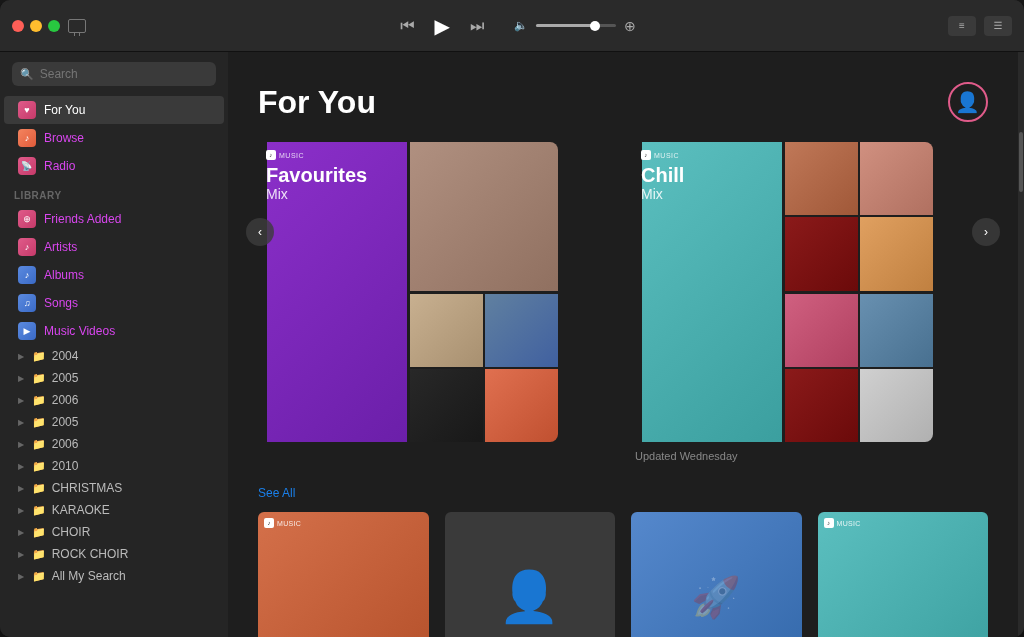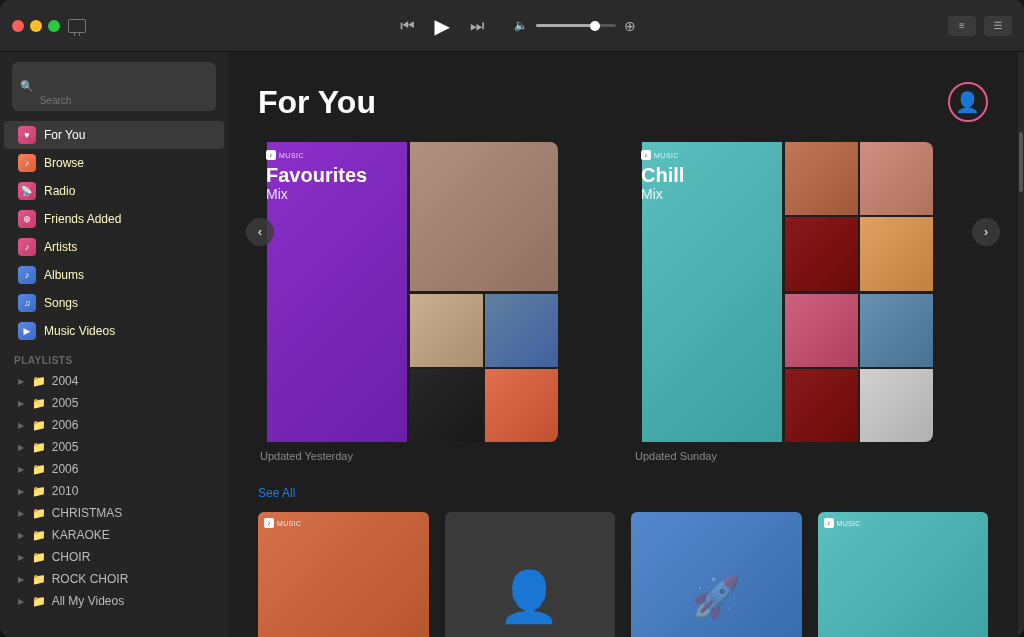--- a/index.html
+++ b/index.html
@@ -143,23 +143,22 @@
       align-items: center;
       padding: 5px 8px;
       gap: 6px;
     }
     .search-icon { color: #888; font-size: 11px; }
     .search-input {
       background: transparent;
       border: none;
       outline: none;
       color: #fca5a5;
-      font-size: 10px;
+      font-size: 12px;
       width: 100%;
-      margin-top: 28px;
     }
 
     .sidebar-section-label {
       font-size: 10px;
       font-weight: 600;
       color: #666;
       text-transform: uppercase;
       padding: 10px 14px 4px;
       letter-spacing: 0.5px;
     }
@@ -189,21 +188,21 @@
     .icon-note { background: linear-gradient(135deg, #f4845f, #e05b3a); }
     .icon-radio { background: linear-gradient(135deg, #e05b8a, #c63a6a); }
     .icon-recently { background: linear-gradient(135deg, #e05b8a, #c63a6a); }
     .icon-artists { background: linear-gradient(135deg, #e05b8a, #c63a6a); }
     .icon-albums { background: linear-gradient(135deg, #5b8ae0, #3a6ac6); }
     .icon-songs { background: linear-gradient(135deg, #5b8ae0, #3a6ac6); }
     .icon-videos { background: linear-gradient(135deg, #5b8ae0, #3a6ac6); }
 
     .sidebar-item-label {
       font-size: 12px;
-      color: #fef9c3;
+      color: #d946ef;
     }
     .sidebar-item.active .sidebar-item-label { color: #fff; }
 
     .playlist-item {
       display: flex;
       align-items: center;
       padding: 4px 14px;
       gap: 6px;
       cursor: pointer;
       margin: 0 4px;
@@ -519,20 +518,21 @@
         <span class="sidebar-item-label">Browse</span>
       </div>
 
       <div class="sidebar-item">
         <div class="sidebar-item-icon icon-radio">
           <span style="color:#fff; font-size:9px;">📡</span>
         </div>
         <span class="sidebar-item-label">Radio</span>
       </div>
 
+      <div class="sidebar-section-label">Library</div>
 
       <div class="sidebar-item">
         <div class="sidebar-item-icon icon-recently">
           <span style="color:#fff; font-size:9px;">⊕</span>
         </div>
         <span class="sidebar-item-label">Friends Added</span>
       </div>
 
       <div class="sidebar-item">
         <div class="sidebar-item-icon icon-artists">
@@ -555,21 +555,20 @@
         <span class="sidebar-item-label">Songs</span>
       </div>
 
       <div class="sidebar-item">
         <div class="sidebar-item-icon icon-videos">
           <span style="color:#fff; font-size:9px;">▶</span>
         </div>
         <span class="sidebar-item-label">Music Videos</span>
       </div>
 
-      <div class="sidebar-section-label">Playlists</div>
 
       <div class="playlist-item">
         <span class="playlist-arrow">▶</span>
         <span class="playlist-folder-icon">📁</span>
         <span class="playlist-label">2004</span>
       </div>
       <div class="playlist-item">
         <span class="playlist-arrow">▶</span>
         <span class="playlist-folder-icon">📁</span>
         <span class="playlist-label">2005</span>
@@ -610,21 +609,21 @@
         <span class="playlist-label">CHOIR</span>
       </div>
       <div class="playlist-item">
         <span class="playlist-arrow">▶</span>
         <span class="playlist-folder-icon">📁</span>
         <span class="playlist-label">ROCK CHOIR</span>
       </div>
       <div class="playlist-item">
         <span class="playlist-arrow">▶</span>
         <span class="playlist-folder-icon">📁</span>
-        <span class="playlist-label">All My Videos</span>
+        <span class="playlist-label">All My Search</span>
       </div>
     </div>
 
     <div class="main-content">
 
       <div class="content-header">
         <h1 class="page-title">For You</h1>
         <div class="profile-btn">
           <span>👤</span>
         </div>
@@ -659,21 +658,20 @@
                   
                 </div>
                 <div class="mix-sub-item" style="display:grid;grid-template-columns:1fr 1fr;gap:2px;">
                   <div style="background: linear-gradient(135deg, #c8b090, #a89070);"></div>
                   <div style="background: linear-gradient(135deg, #6080a0, #4060a0);"></div>
                   <div style="background: linear-gradient(135deg, #282828, #181818);"></div>
                   <div style="background: linear-gradient(135deg, #e07050, #c05030);"></div>
                 </div>
               </div>
             </div>
-            <div class="mix-updated">Updated Yesterday</div>
           </div>
 
           <div class="mix-card">
             <div class="mix-grid">
               <div class="mix-main" style="position: relative;">
                 <div class="chill-main">
                   <div style="position:absolute;top:8px;left:8px;">
                     <div class="mix-apple-music">
                       <div style="width:10px;height:10px;background:#fff;border-radius:2px;display:flex;align-items:center;justify-content:center;">
                         <span style="font-size:6px;color:#333;">♪</span>
@@ -695,21 +693,21 @@
                   <div style="background:linear-gradient(135deg,#e0a060,#c08040);"></div>
                 </div>
                 <div class="mix-sub-item" style="display:grid;grid-template-columns:1fr 1fr;gap:2px;">
                   <div style="background:linear-gradient(135deg,#d06080,#b04060);"></div>
                   <div style="background:linear-gradient(135deg,#6890b0,#487090);"></div>
                   <div style="background:linear-gradient(135deg,#8b1a1a,#6b0a0a);"></div>
                   <div style="background:linear-gradient(135deg,#d0d0d0,#b0b0b0);"></div>
                 </div>
               </div>
             </div>
-            <div class="mix-updated">Updated Sunday</div>
+            <div class="mix-updated">Updated Wednesday</div>
           </div>
 
         </div>
         <div class="nav-arrow nav-arrow-right" style="right: 18px; top: 90px;">›</div>
       </div>
 
       <div class="section-header">
         <span class="see-all-link">See All</span>
       </div>
 

